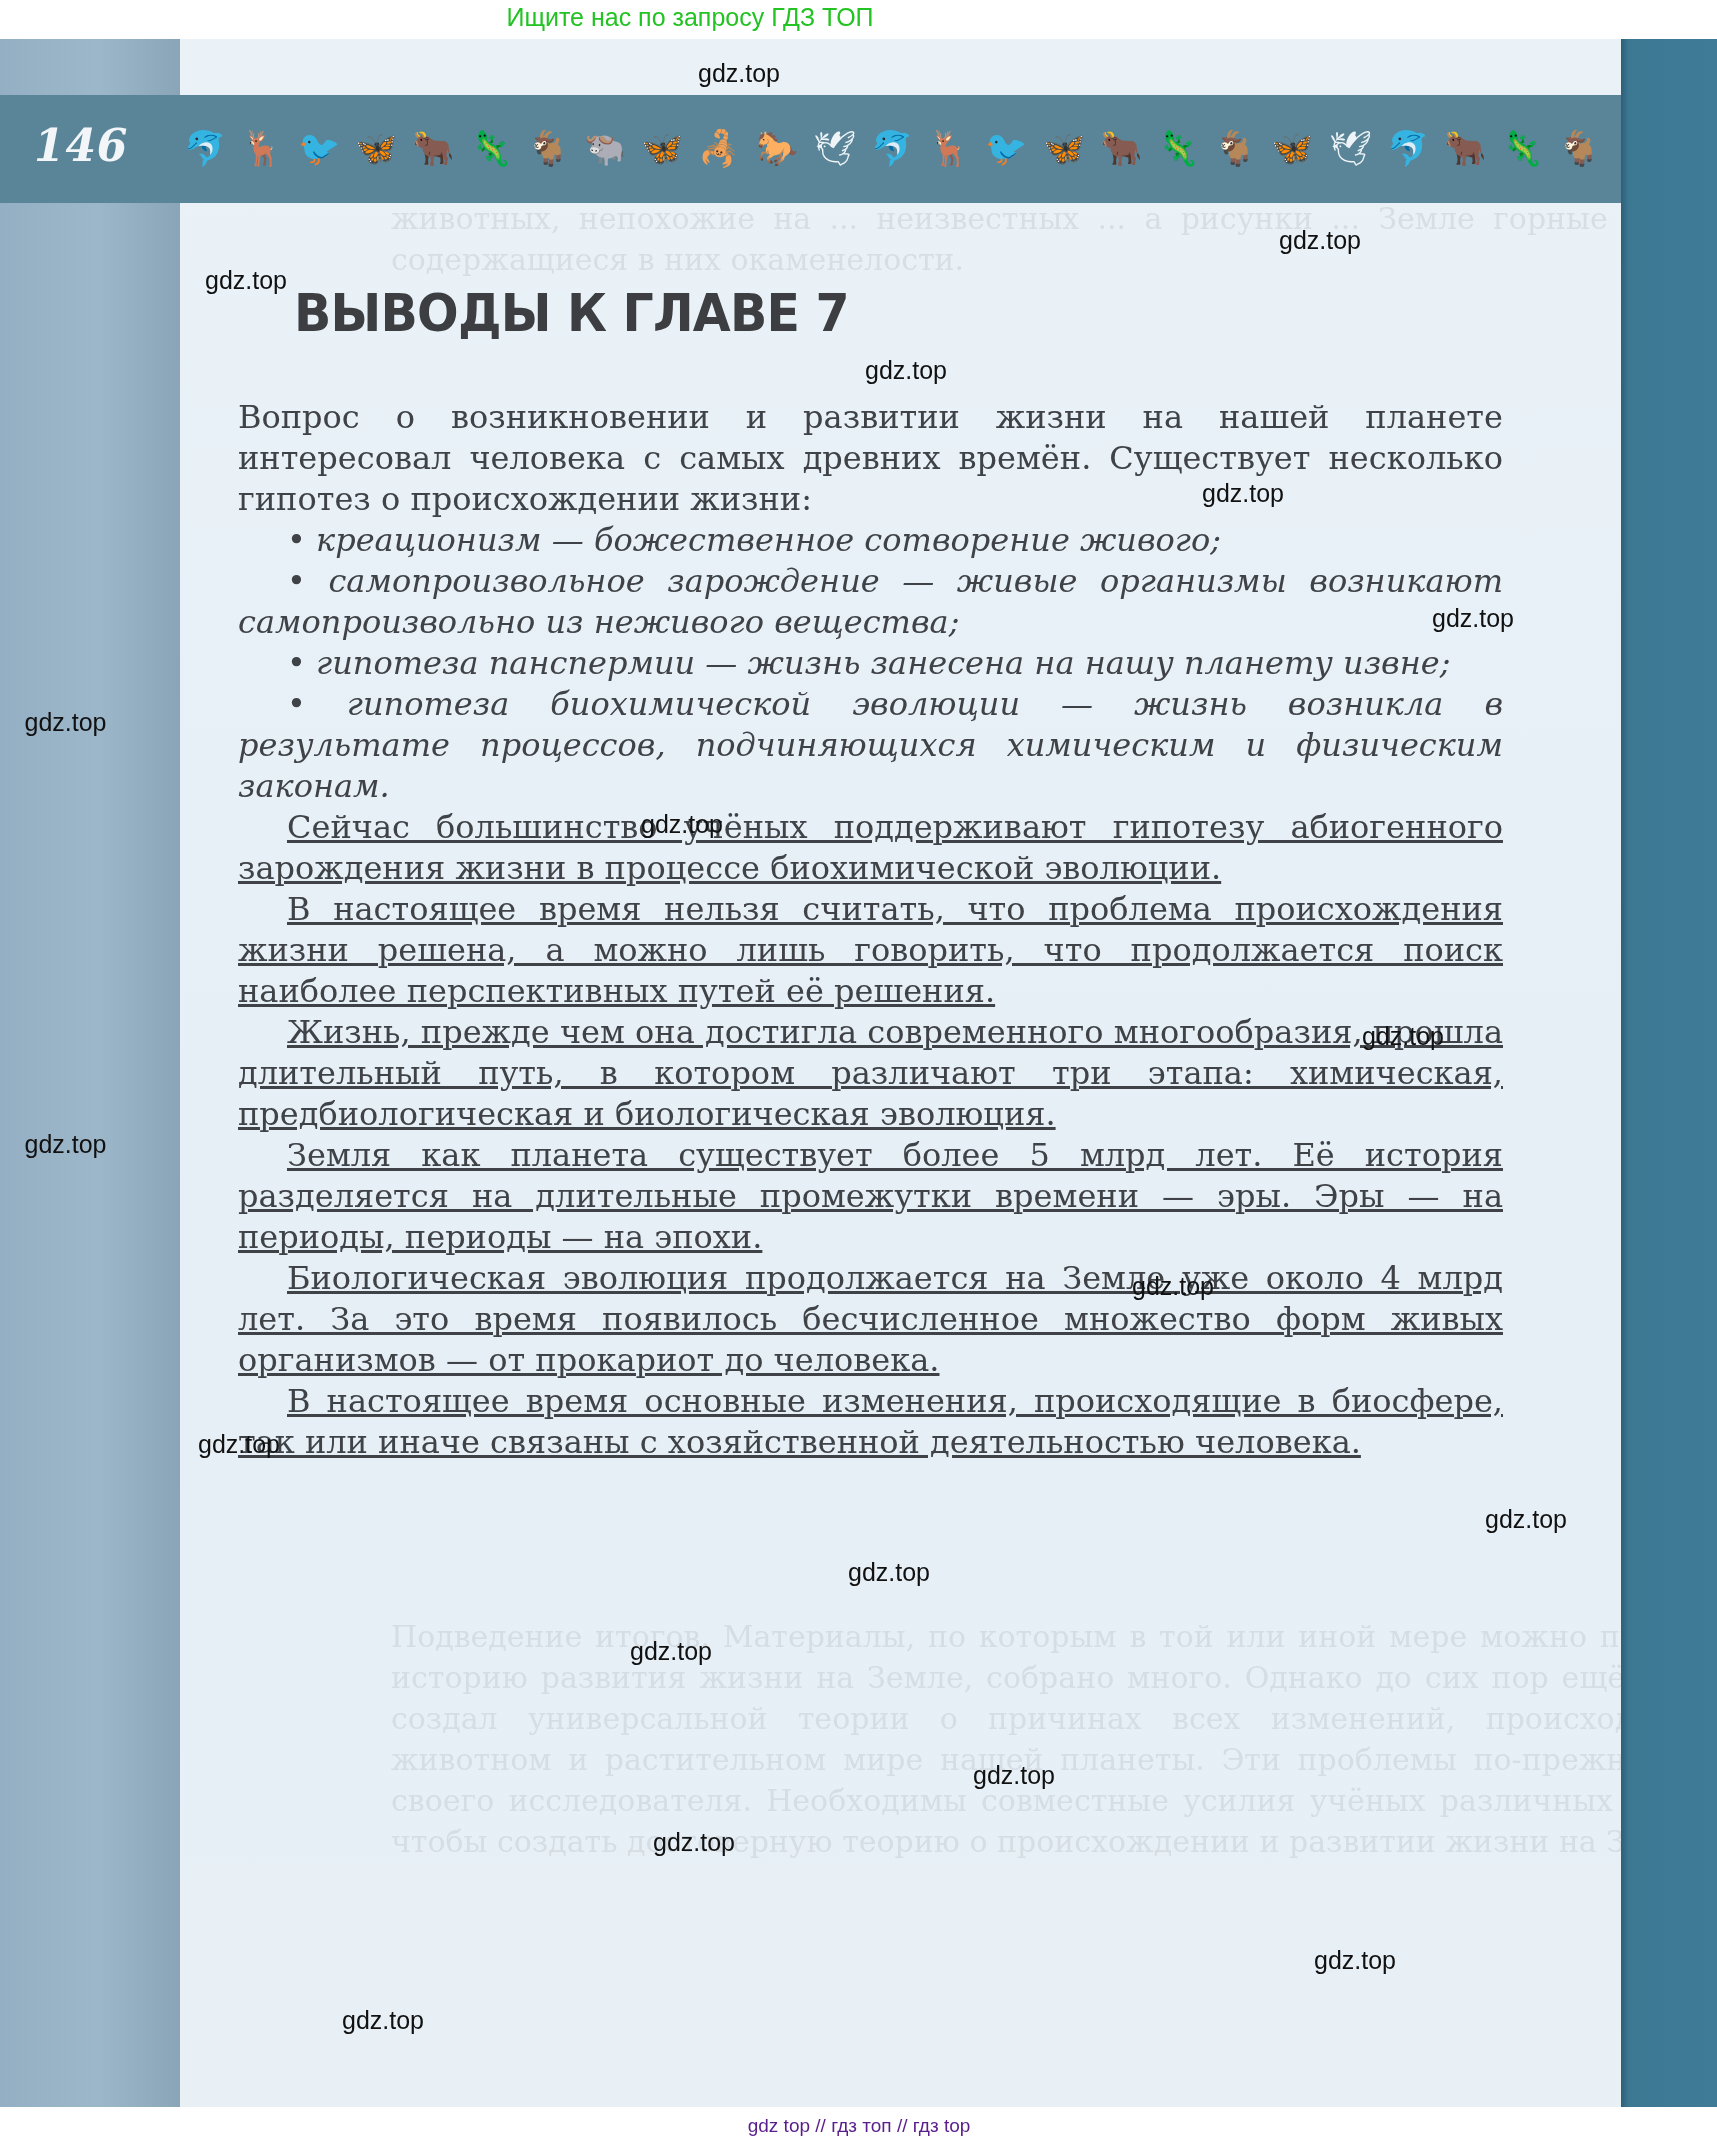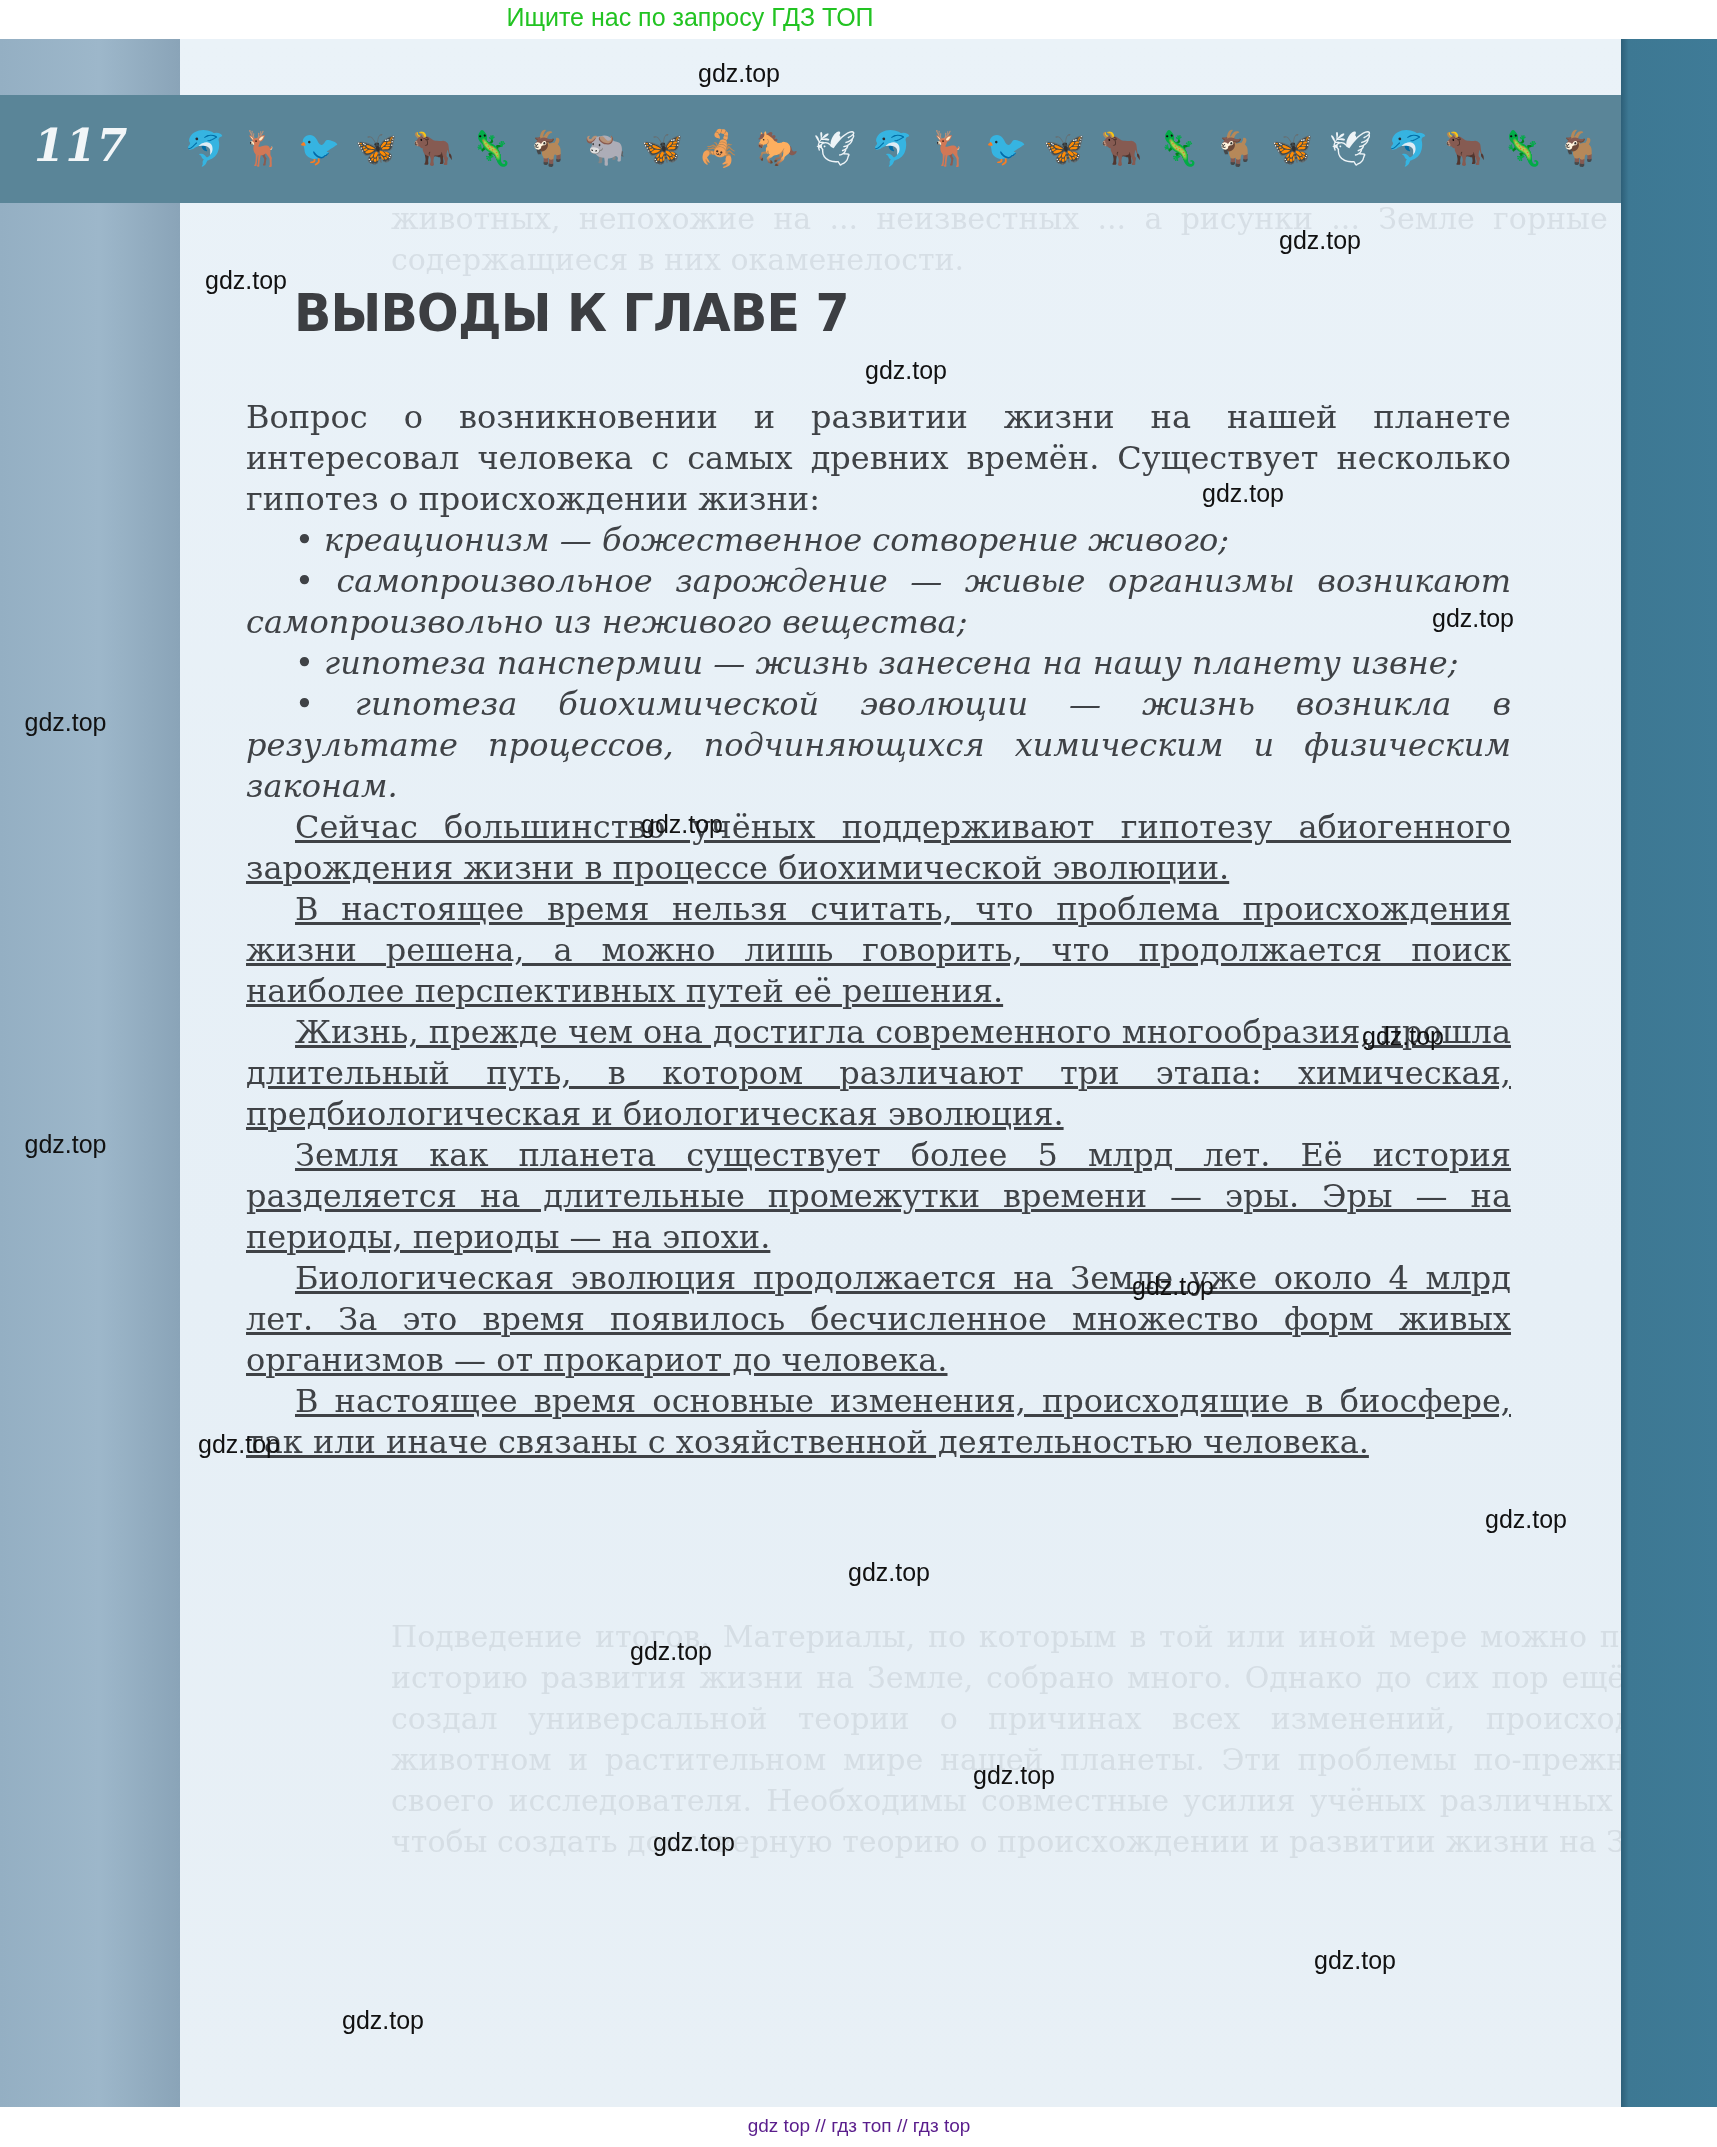--- a/index.html
+++ b/index.html
@@ -45,21 +45,21 @@
   .animal {
     color: #eef4f7; font-size: 34px; line-height: 1; font-family: "DejaVu Sans", sans-serif;
   }
   .title {
     position: absolute; left: 294px; top: 246px;
     font-family: "DejaVu Sans", sans-serif; font-weight: bold;
     font-size: 49px; letter-spacing: -0.8px; color: #3c3e42;
     transform: scaleY(1.05);
   }
   .body-text {
-    position: absolute; left: 246px; top: 358px; width: 1265px;
+    position: absolute; left: 238px; top: 358px; width: 1265px;
     color: #3f4246; font-size: 32px; line-height: 41px;
     text-align: justify;
   }
   .body-text p { margin: 0; }
   .body-text .indent { text-indent: 49px; text-decoration: underline; }
   .body-text .bullet { text-indent: 49px; font-style: italic; }
   .bleed {
     position: absolute; left: 211px; width: 1391px;
     color: rgba(90,100,110,0.13); font-size: 30px; line-height: 41px;
     text-align: justify;
@@ -81,21 +81,21 @@
 
 <div class="scan">
   <div class="left-strip"></div>
   <div class="page">
     <div class="bleed" style="top:118px;">Т а к и м  ж е ... Каменная летопись Земли. С давних пор люди находили ... то кости животных, непохожие на ... неизвестных ... а рисунки ... Земле горные породы и содержащиеся в них окаменелости.</div>
     <div class="bleed" style="top:1577px;">Подведение итогов. Материалы, по которым в той или иной мере можно проследить историю развития жизни на Земле, собрано много. Однако до сих пор ещё никто не создал универсальной теории о причинах всех изменений, происходивших в животном и растительном мире нашей планеты. Эти проблемы по-прежнему ждут своего исследователя. Необходимы совместные усилия учёных различных отраслей, чтобы создать достоверную теорию о происхождении и развитии жизни на Земле.</div>
   </div>
   <div class="right-strip"></div>
 
   <div class="banner">
-    <span class="page-number">117</span>
+    <span class="page-number">146</span>
     <div class="animal-row">
       <span class="animal">🐬</span>
       <span class="animal">🦌</span>
       <span class="animal">🐦</span>
       <span class="animal">🦋</span>
       <span class="animal">🐂</span>
       <span class="animal">🦎</span>
       <span class="animal">🐐</span>
       <span class="animal">🐃</span>
       <span class="animal">🦋</span>

